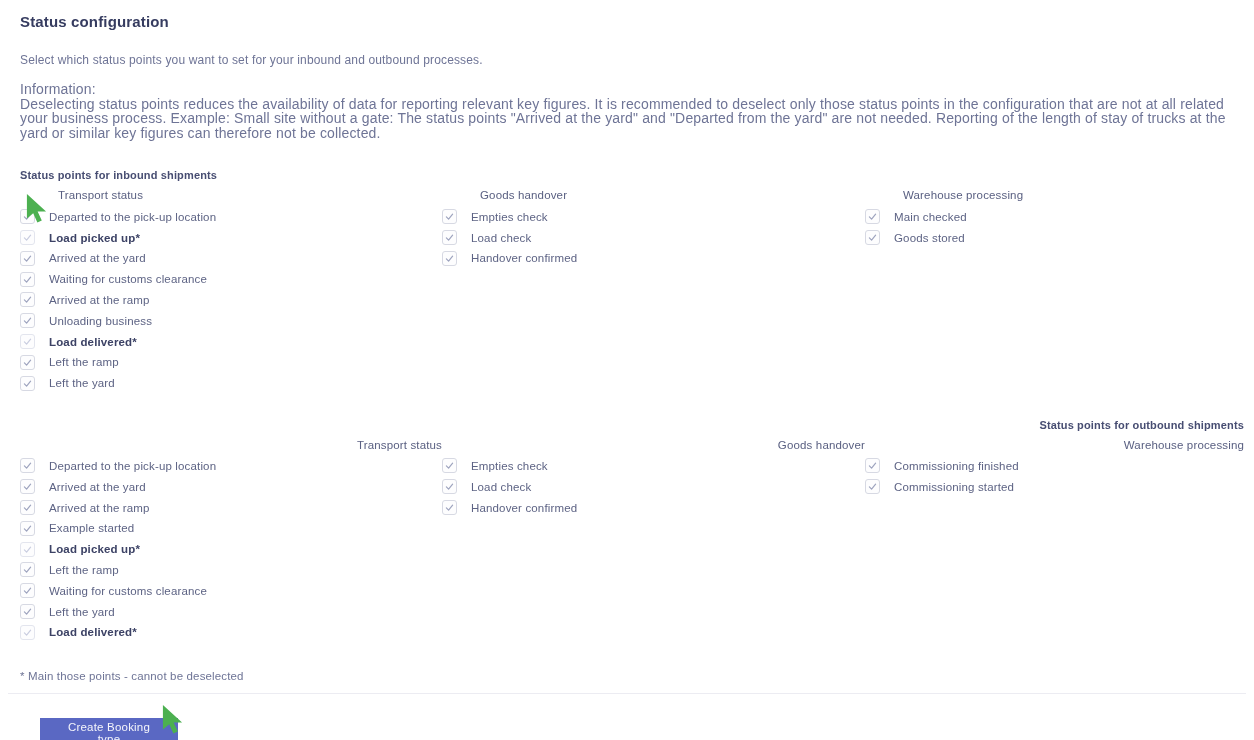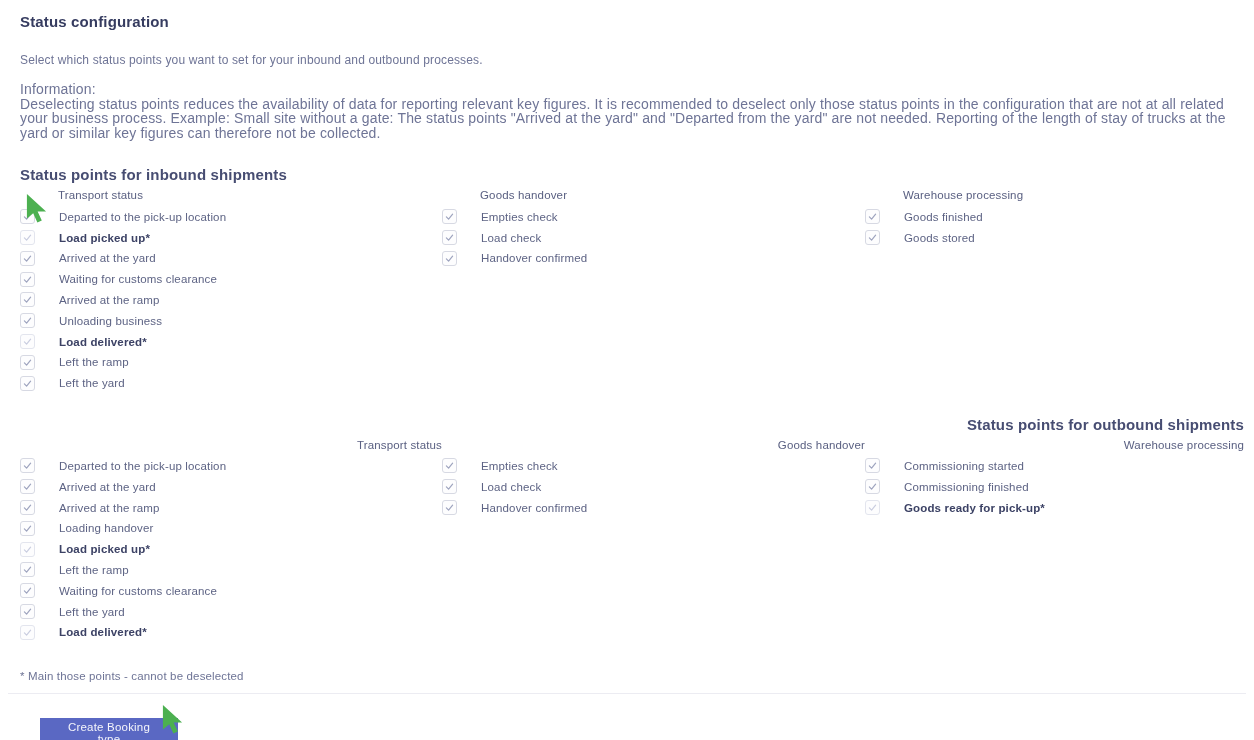--- a/index.html
+++ b/index.html
@@ -8,32 +8,32 @@
   .page { position:relative; width:1254px; height:708px; padding:14px 10px 0 20px; }
 
   .page-title { font-size:15px; line-height:15px; font-weight:700; color:#363c60; }
 
   .intro { margin-top:25px; font-size:12px; line-height:12px; color:#6e7496; }
 
   .info-block { margin-top:16px; font-size:14px; line-height:14.6px; color:#6e7496; }
   .info-block .info-text { max-width:1226px; }
 
   .section { }
-  .section-title { font-size:15px; line-height:12px; font-weight:600; color:#474d72;margin-top:20px; }
+  .section-title { font-size:11px; line-height:12px; font-weight:600; color:#474d72;margin-top:20px; }
   .sec-inbound { margin-top:29px; }
   .sec-outbound { margin-top:25px;text-align:right; }
 
   .columns { display:grid; grid-template-columns:422px 423px 1fr; margin-top:8px; }
   .col-header { font-size:11.5px; line-height:12px; font-weight:400; color:#5a6082; margin-bottom:5px;margin-left:38px; }
 
   .row { display:flex; align-items:center; height:20.8px; cursor:pointer; }
   .checkbox { width:15px; height:15px; flex:0 0 15px; border:1px solid #d7d9e3; border-radius:3px;
               background:#fdfdfe; color:#9da3be; display:flex; align-items:center; justify-content:center; }
   .checkbox svg { width:11px; height:11px; display:block; }
-  .row-label { margin-left:24px; font-size:11.5px; color:#5d6384; }
+  .row-label { margin-left:14px; font-size:11.5px; color:#5d6384; }
   .row.main .checkbox { border-color:#e3e5ee; color:#c9cde0; }
   .row.main .row-label { font-weight:700; color:#3c4265; }
 
   .footnote { margin-top:27px; font-size:11.5px; line-height:12px; color:#6e7496; }
 
   .divider { margin:11px 0 0 -12px; width:1238px; border:none; border-top:1px solid #ececf2; }
 
   .create-btn { margin:24px 0 0 20px; display:inline-block; border:none; cursor:pointer;
                 background:var(--accent,#5a68c3); color:#f4f5fb; font-family:inherit;
                 font-size:11.5px; letter-spacing:.2px; padding:0 16px; height:31px; width:138px;
@@ -172,21 +172,21 @@
       <div class="col">
         <h3 class="col-header">Warehouse processing</h3>
         <div class="items">
 
         <div class="row">
               <span class="checkbox">
                 <svg viewBox="0 0 12 12">
                   <polyline points="2.6,6.4 5,8.8 9.4,3.4" fill="none" stroke="currentColor" stroke-width="1.3" stroke-linecap="round" stroke-linejoin="round"></polyline>
                 </svg>
               </span>
-              <span class="row-label">Goods finished</span>
+              <span class="row-label">Main checked</span>
             </div>
             <div class="row">
               <span class="checkbox">
                 <svg viewBox="0 0 12 12">
                   <polyline points="2.6,6.4 5,8.8 9.4,3.4" fill="none" stroke="currentColor" stroke-width="1.3" stroke-linecap="round" stroke-linejoin="round"></polyline>
                 </svg>
               </span>
               <span class="row-label">Goods stored</span>
             </div>
           </div>
@@ -224,21 +224,21 @@
                 </svg>
               </span>
               <span class="row-label">Arrived at the ramp</span>
             </div>
             <div class="row">
               <span class="checkbox">
                 <svg viewBox="0 0 12 12">
                   <polyline points="2.6,6.4 5,8.8 9.4,3.4" fill="none" stroke="currentColor" stroke-width="1.3" stroke-linecap="round" stroke-linejoin="round"></polyline>
                 </svg>
               </span>
-              <span class="row-label">Loading handover</span>
+              <span class="row-label">Example started</span>
             </div>
             <div class="row main">
               <span class="checkbox">
                 <svg viewBox="0 0 12 12">
                   <polyline points="2.6,6.4 5,8.8 9.4,3.4" fill="none" stroke="currentColor" stroke-width="1.3" stroke-linecap="round" stroke-linejoin="round"></polyline>
                 </svg>
               </span>
               <span class="row-label">Load picked up*</span>
             </div>
             <div class="row">
@@ -308,37 +308,29 @@
       <div class="col">
         <h3 class="col-header">Warehouse processing</h3>
         <div class="items">
 
         <div class="row">
               <span class="checkbox">
                 <svg viewBox="0 0 12 12">
                   <polyline points="2.6,6.4 5,8.8 9.4,3.4" fill="none" stroke="currentColor" stroke-width="1.3" stroke-linecap="round" stroke-linejoin="round"></polyline>
                 </svg>
               </span>
+              <span class="row-label">Commissioning finished</span>
+            </div>
+            <div class="row">
+              <span class="checkbox">
+                <svg viewBox="0 0 12 12">
+                  <polyline points="2.6,6.4 5,8.8 9.4,3.4" fill="none" stroke="currentColor" stroke-width="1.3" stroke-linecap="round" stroke-linejoin="round"></polyline>
+                </svg>
+              </span>
               <span class="row-label">Commissioning started</span>
-            </div>
-            <div class="row">
-              <span class="checkbox">
-                <svg viewBox="0 0 12 12">
-                  <polyline points="2.6,6.4 5,8.8 9.4,3.4" fill="none" stroke="currentColor" stroke-width="1.3" stroke-linecap="round" stroke-linejoin="round"></polyline>
-                </svg>
-              </span>
-              <span class="row-label">Commissioning finished</span>
-            </div>
-            <div class="row main">
-              <span class="checkbox">
-                <svg viewBox="0 0 12 12">
-                  <polyline points="2.6,6.4 5,8.8 9.4,3.4" fill="none" stroke="currentColor" stroke-width="1.3" stroke-linecap="round" stroke-linejoin="round"></polyline>
-                </svg>
-              </span>
-              <span class="row-label">Goods ready for pick-up*</span>
             </div>
           </div>
       </div>
     </div>
   </section>
 
   <p class="footnote">* Main those points - cannot be deselected</p>
 
   <hr class="divider">
 

